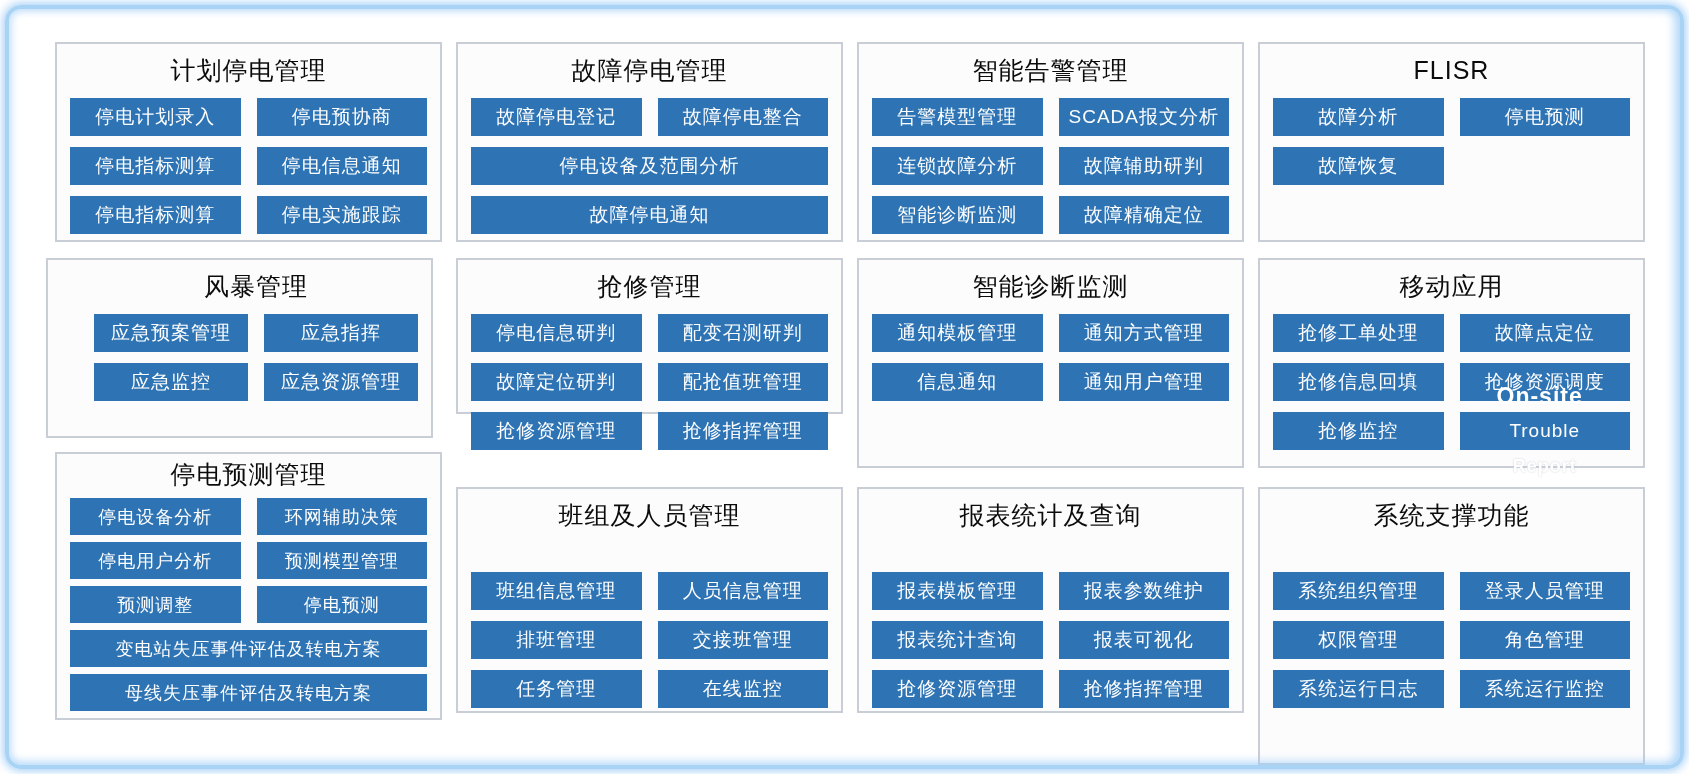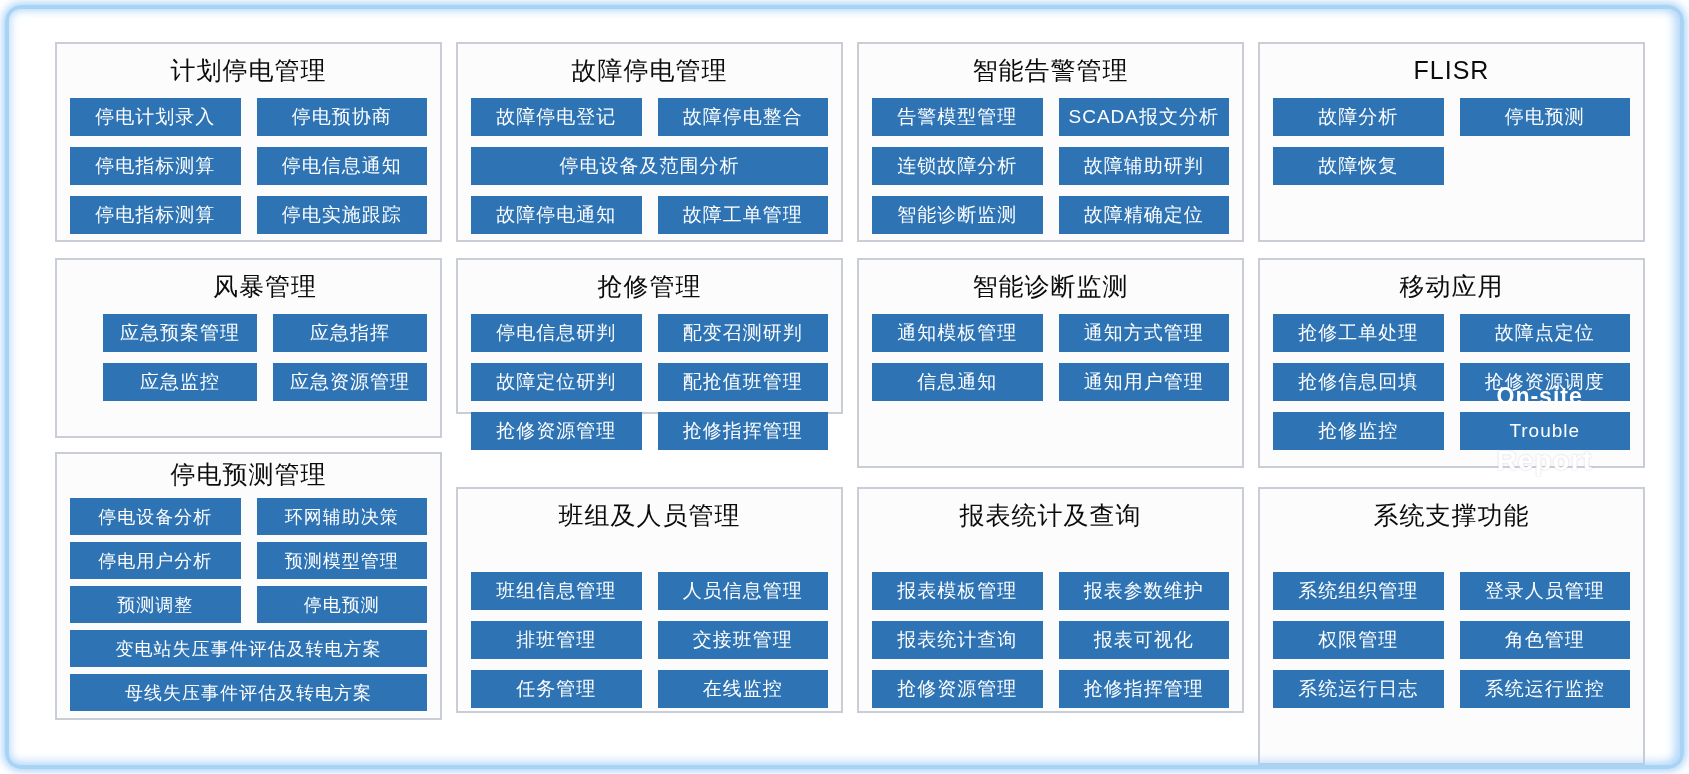--- a/index.html
+++ b/index.html
@@ -28,41 +28,41 @@
     position:relative;flex:1;height:38px;background:#2e74b5;color:#ffffff;
     font-size:19px;letter-spacing:1px;display:flex;align-items:center;justify-content:center;
     white-space:nowrap;cursor:default;
   }
   .spacer{flex:1;}
   
   .p-planned {left:55px;  top:42px;  height:200px;}
   .p-fault   {left:456px; top:42px;  height:200px;}
   .p-alarm   {left:857px; top:42px;  height:200px;}
   .p-flisr   {left:1258px;top:42px;  height:200px;}
-  .p-storm   {left:55px;  top:258px; height:180px;padding-left:46px;}
+  .p-storm   {left:46px;  top:258px; height:180px;padding-left:46px;}
   .p-repair  {left:456px; top:258px; height:156px;}
   .p-notice  {left:857px; top:258px; height:210px;}
   .p-mobile  {left:1258px;top:258px; height:210px;}
   .p-forecast{left:55px;  top:452px; height:268px;padding-top:4px;padding-bottom:6px;}
   .p-team    {left:456px; top:487px; height:226px;}
   .p-report  {left:857px; top:487px; height:226px;}
   .p-system  {left:1258px;top:487px; height:278px;}
   
   .p-team .rows,.p-report .rows,.p-system .rows{margin-top:40px;}
   .p-forecast .panel-title{margin:0 0 2px;}
   .p-forecast .row{margin-top:7px;}
   .p-forecast .btn{height:37px;font-size:18px;}
   
   .overlay-onsite{
     position:absolute;left:47%;top:20px;transform:translateX(-50%);
     font-size:23px;font-weight:600;color:#ffffff;z-index:2;pointer-events:none;
   }
   .overlay-report{
     position:absolute;left:50%;bottom:-27px;transform:translateX(-50%);
-    font-size:28px;font-weight:600;color:#ffffff;z-index:11;pointer-events:none;
+    font-size:18px;font-weight:600;color:#ffffff;z-index:11;pointer-events:none;
     text-shadow:0 0 2px rgba(185,190,200,.75);
   }
 </style>
 </head>
 <body>
 
 <div class="canvas">
   <div class="frame-border"></div>
   <div>
       <section class="panel p-planned">
@@ -107,23 +107,20 @@
           </div>
           <div class="row">
             <div class="btn">
               <span>停电设备及范围分析</span>
             </div>
           </div>
           <div class="row">
             <div class="btn">
               <span>故障停电通知</span>
             </div>
-            <div class="btn">
-              <span>故障工单管理</span>
-            </div>
           </div>
         </div>
       </section>
       <section class="panel p-alarm">
         <div class="panel-title">智能告警管理</div>
         <div class="rows">
           <div class="row">
             <div class="btn">
               <span>告警模型管理</span>
             </div>

